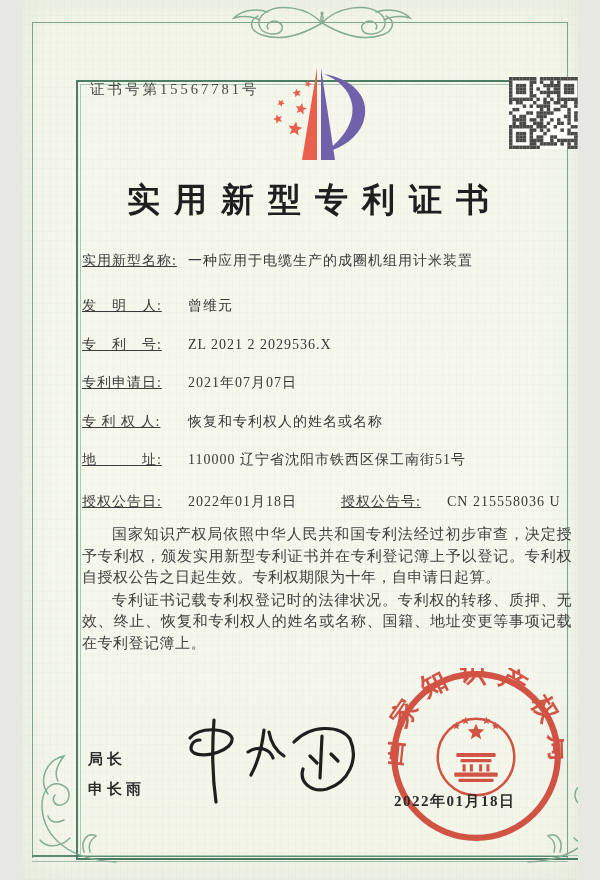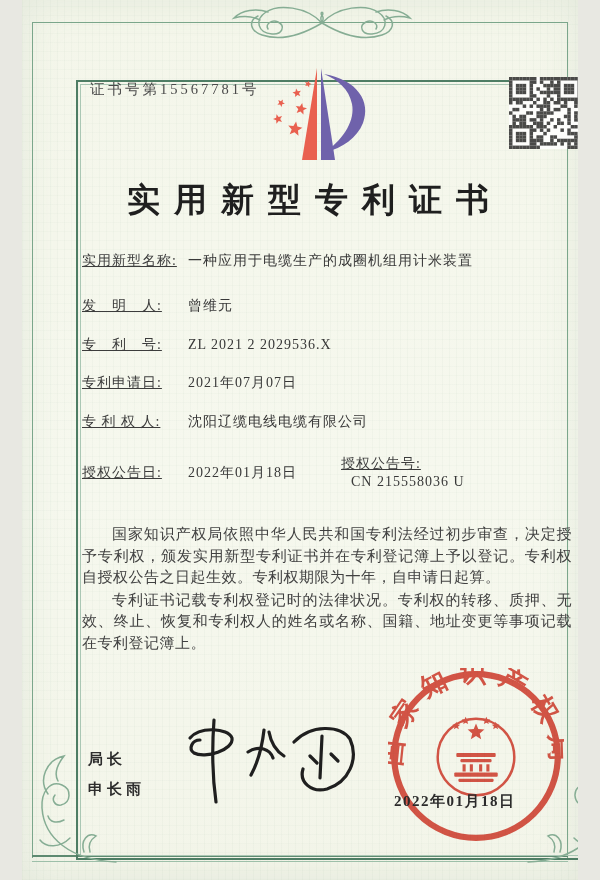--- a/index.html
+++ b/index.html
@@ -44,21 +44,21 @@
   .title{
     position:absolute;left:0;right:0;top:178px;text-align:center;
     font-size:33px;font-weight:700;letter-spacing:14px;padding-left:14px;color:#1f1f1f;margin-left:16px;
   }
   .fields{position:absolute;left:60px;top:252px;width:492px;font-size:14px;}
   .row{display:flex;align-items:baseline;margin-bottom:20.5px;line-height:18px;}
   .row.first{margin-bottom:27px;}
   .flabel{min-width:96px;letter-spacing:1px;white-space:pre;color:#3c3c3c;text-decoration:underline;}
   .fvalue{margin-left:10px;letter-spacing:1px;color:#383838;}
   .grant-row{display:flex;align-items:center;line-height:18px;margin-top:24px;}
-  .grant-row .pair2{margin-left:44px;display:flex;flex-direction:column;}
+  .grant-row .pair2{margin-left:44px;display:flex;}
   .body-text{
     position:absolute;left:60px;top:524px;width:490px;
     font-size:15px;line-height:21.5px;text-align:justify;color:#414141;letter-spacing:.5px;
   }
   .body-text p{margin:0 0 1px 0;text-indent:2em;}
   .officer{
     position:absolute;left:66px;top:744px;
     font-family:"Liberation Sans","DejaVu Sans",sans-serif;
     font-size:15px;font-weight:700;letter-spacing:4px;color:#2e2e2e;line-height:30px;
   }
@@ -389,21 +389,25 @@
     <div class="row">
       <span class="flabel">专　利　号:</span>
       <span class="fvalue">ZL 2021 2 2029536.X</span>
     </div>
     <div class="row">
       <span class="flabel">专利申请日:</span>
       <span class="fvalue">2021年07月07日</span>
     </div>
     <div class="row">
       <span class="flabel">专 利 权 人:</span>
-      <span class="fvalue">沈阳辽缆电线电缆有限公司</span>
+      <span class="fvalue">恢复和专利权人的姓名或名称</span>
+    </div>
+    <div class="row">
+      <span class="flabel">地　　　址:</span>
+      <span class="fvalue">110000 辽宁省沈阳市铁西区保工南街51号</span>
     </div>
     <div class="grant-row">
       <span class="flabel">授权公告日:</span>
       <span class="fvalue">2022年01月18日</span>
       <span class="pair2">
         <span class="flabel">授权公告号:</span>
         <span class="fvalue">CN 215558036 U</span>
       </span>
     </div>
   </div>

